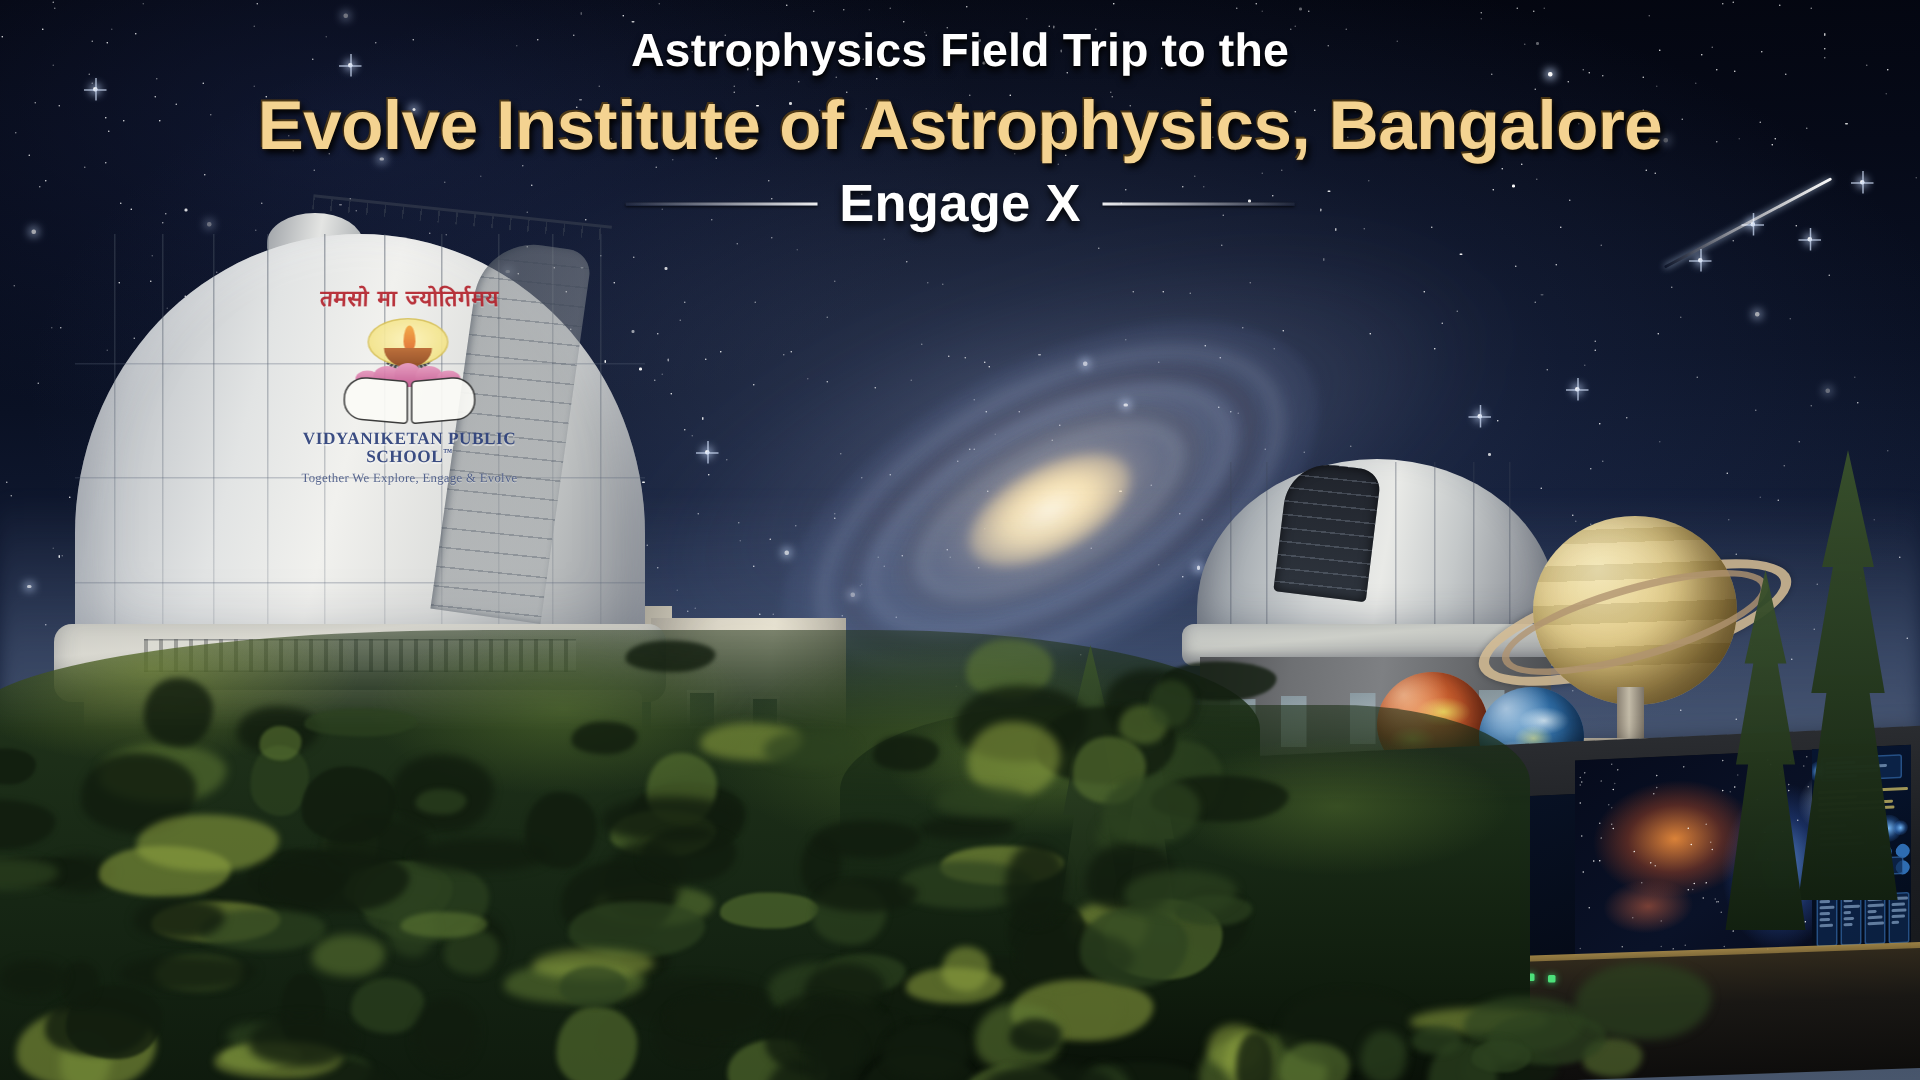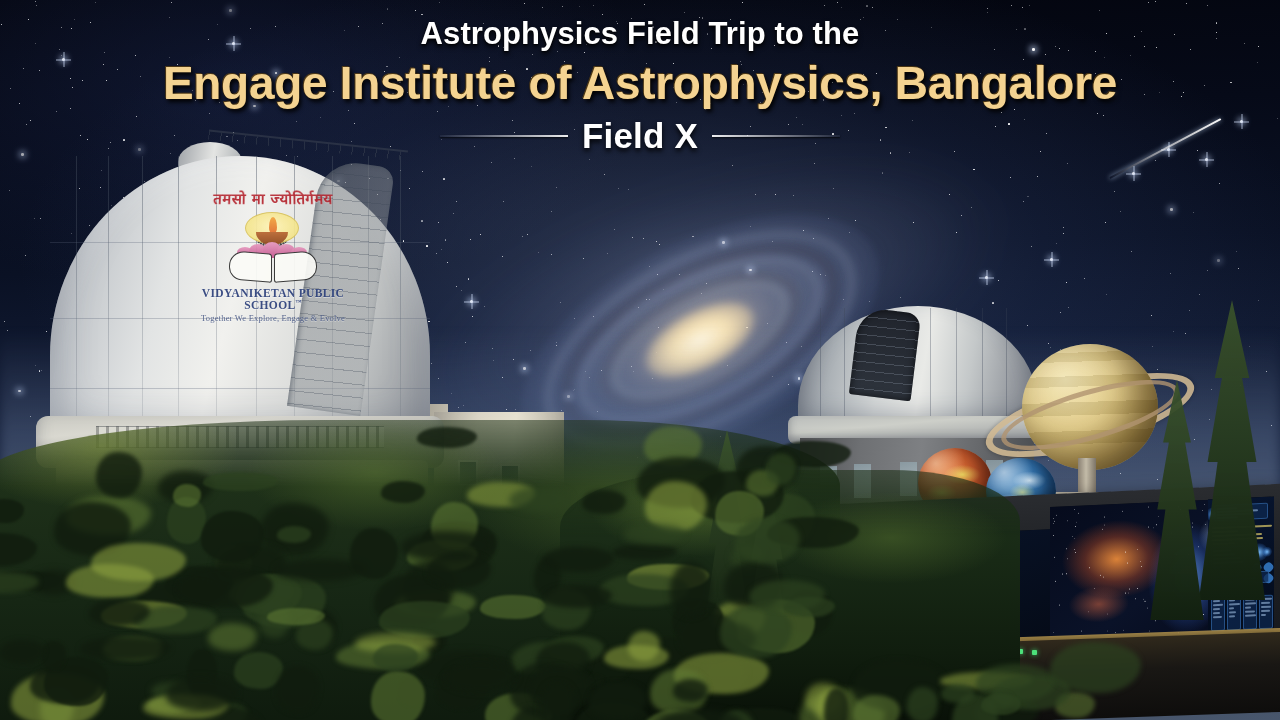--- a/index.html
+++ b/index.html
@@ -1697,21 +1697,21 @@
         <div class="blob" style="left:673px;top:679px;width:35px;height:23px;background:rgba(16,28,14,0.8);filter:blur(2.6px)"></div>
         <div class="blob" style="left:173px;top:484px;width:28px;height:23px;background:rgba(96,124,52,0.55);filter:blur(1.1px)"></div>
         <div class="blob" style="left:941px;top:684px;width:34px;height:19px;background:rgba(44,66,32,0.7);filter:blur(2.3px)"></div>
         <div class="blob" style="left:208px;top:623px;width:49px;height:28px;background:rgba(96,124,52,0.55);filter:blur(3.2px)"></div>
         <div class="blob" style="left:373px;top:644px;width:45px;height:27px;background:rgba(44,66,32,0.7);filter:blur(1.7px)"></div>
       </div>
   </div>
 
   <div class="title-block">
     <div class="kicker">Astrophysics Field Trip to the</div>
-    <div class="headline">Engage Institute of Astrophysics, Bangalore</div>
+    <div class="headline">Evolve Institute of Astrophysics, Bangalore</div>
     <div class="classline">
       <span class="rule l"></span>
-      <span class="classname">Field X</span>
+      <span class="classname">Engage X</span>
       <span class="rule r"></span>
     </div>
   </div>
 
 </div>
 
 </body></html>

